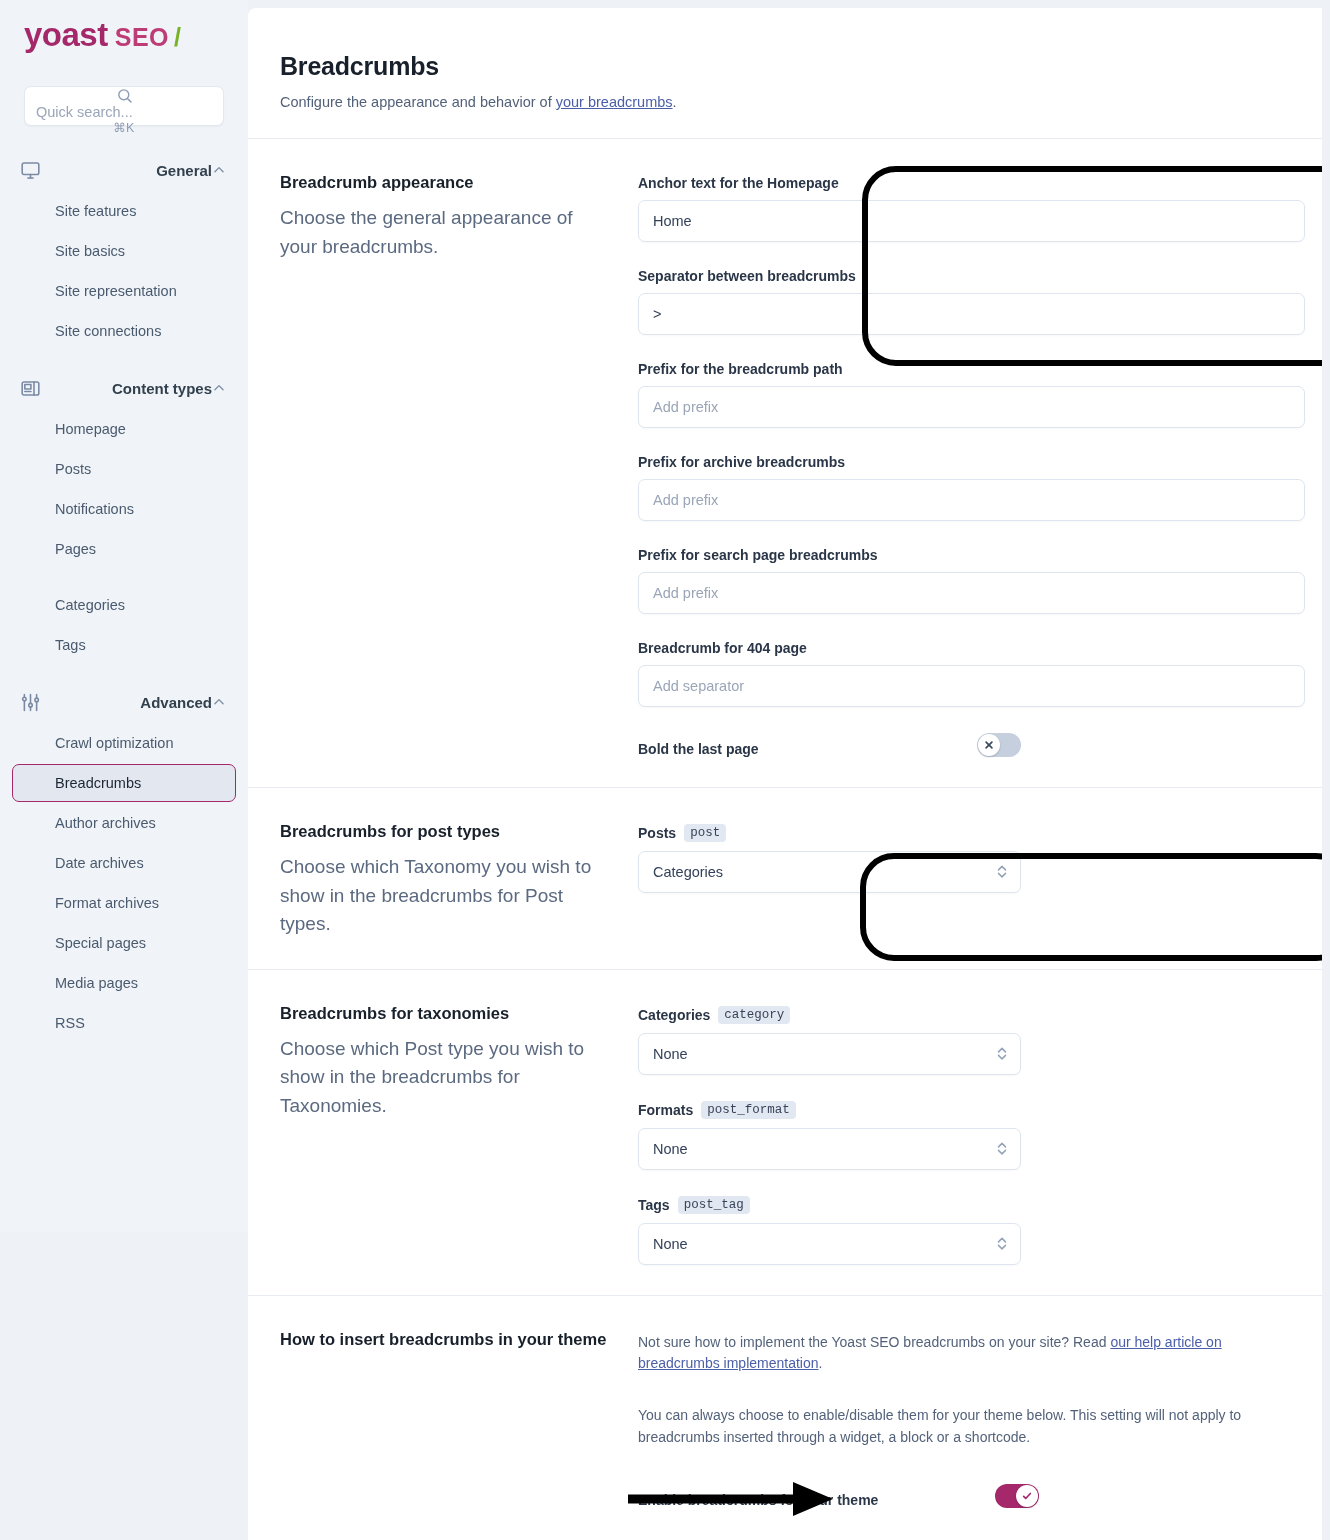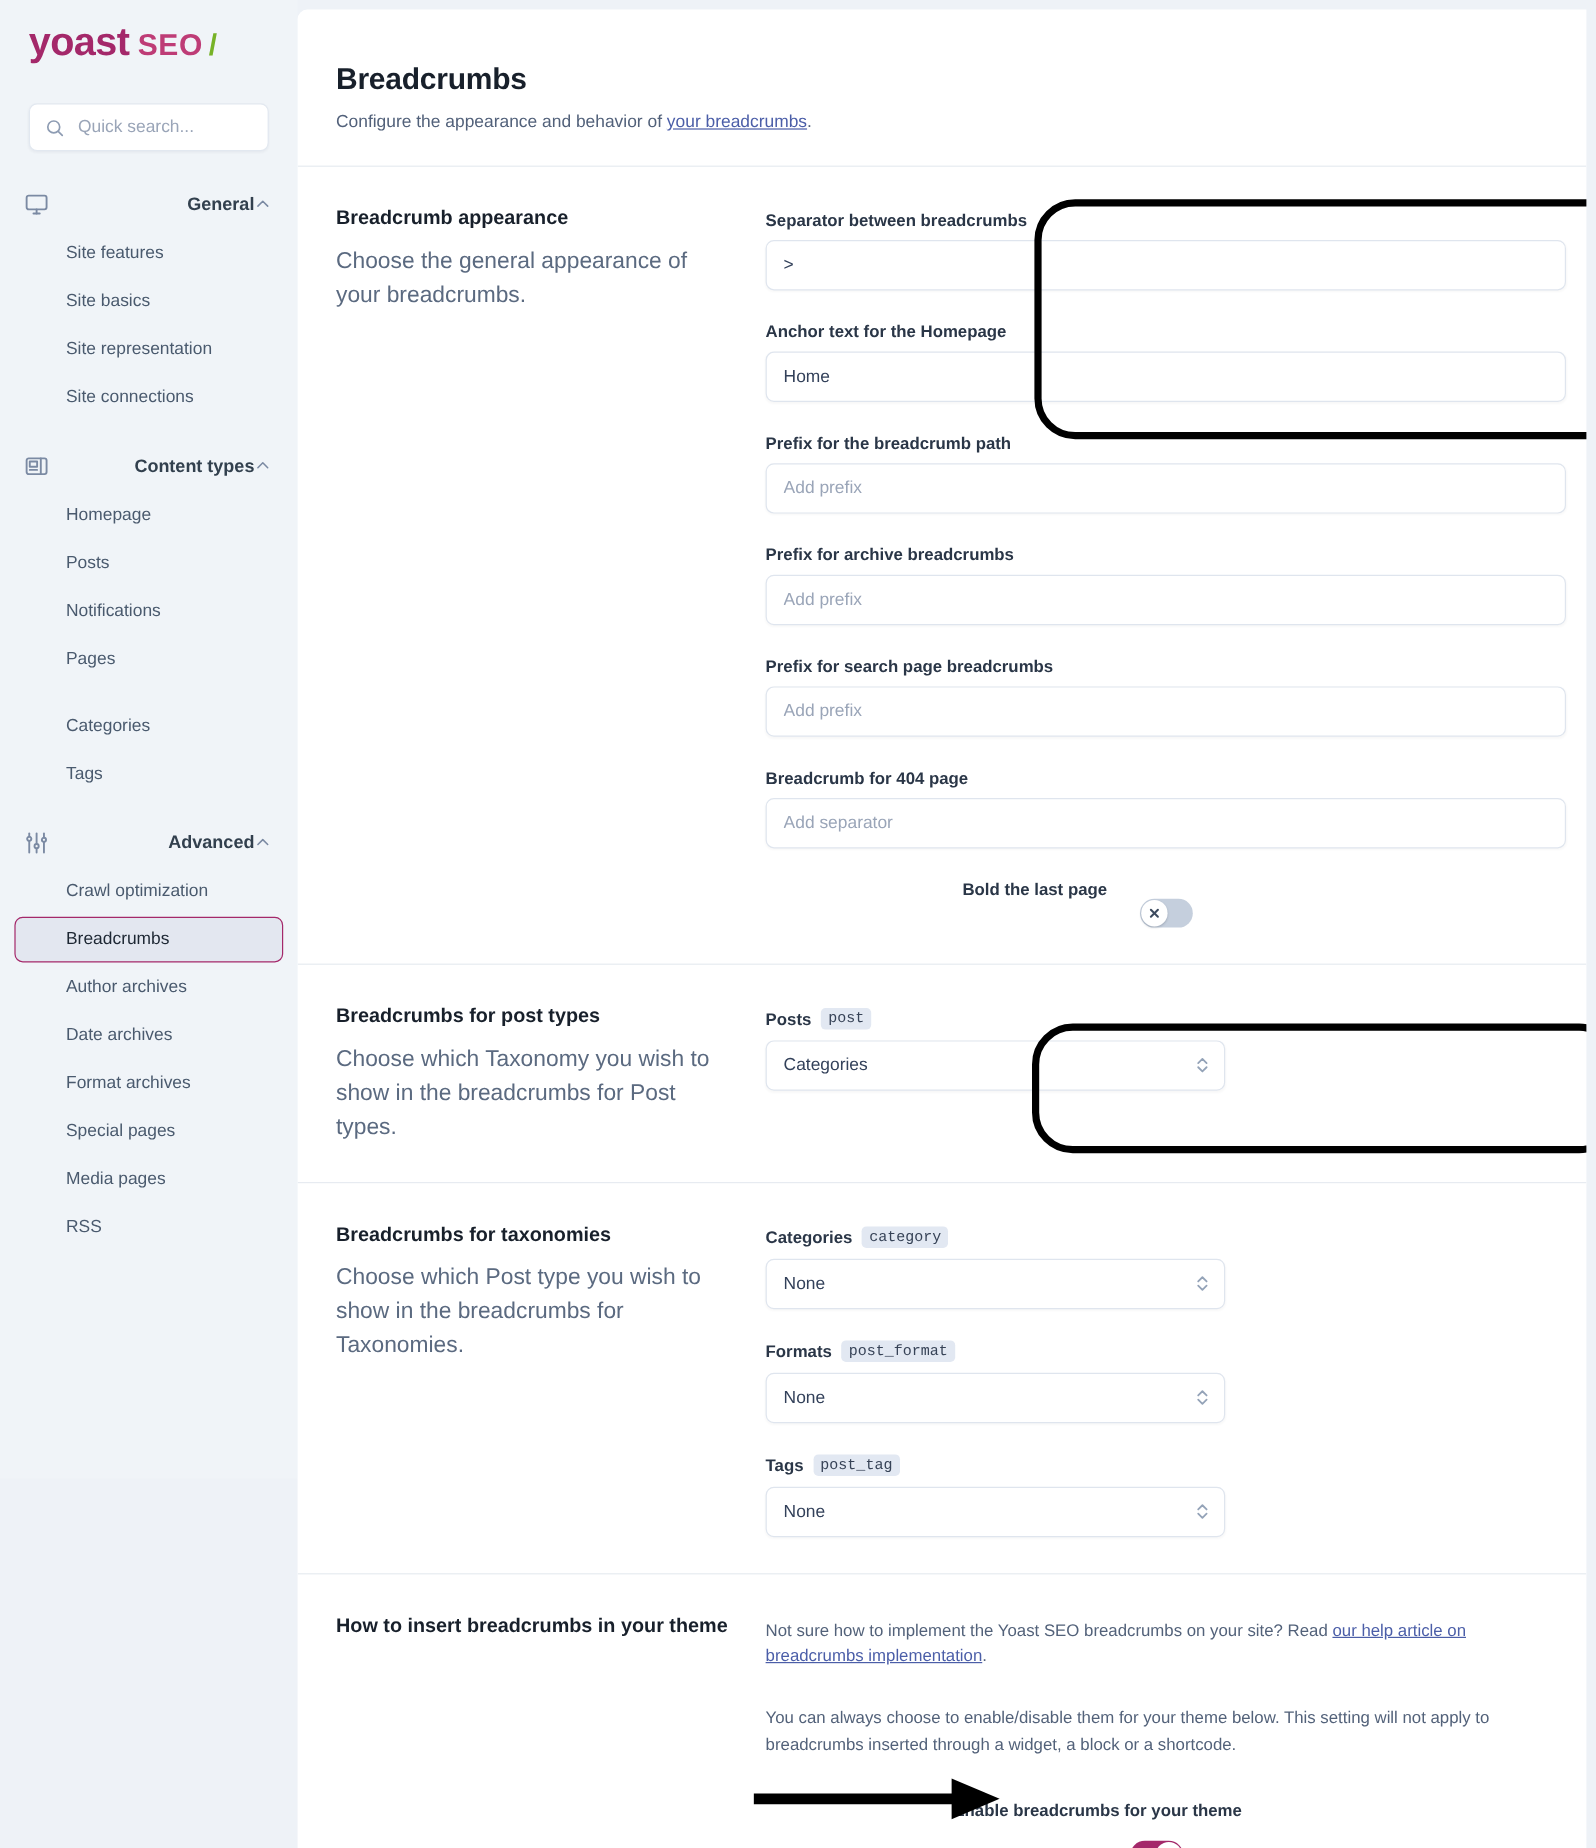--- a/index.html
+++ b/index.html
@@ -26,20 +26,21 @@
 
   .search-box {
     margin: 14px 24px 0 24px;
     height: 40px;
     background: #ffffff;
     border: 1px solid #e2e8f0;
     border-radius: 7px;
     display: flex; align-items: center;
     padding: 0 12px;
     box-shadow: 0 1px 2px rgba(16,24,40,0.04);
+    flex-direction: column;
   }
   .search-icon { width: 17px; height: 17px; flex: 0 0 17px; color: #8e9cb3; }
   .search-input {
     flex: 1; border: none; outline: none; background: transparent;
     font-family: "Liberation Sans", sans-serif; font-size: 14.5px;
     color: #475569; margin-left: 11px;
   }
   .search-input::placeholder { color: #9aa5b8; }
   .search-kbd { font-size: 12.5px; color: #8e9cb3; letter-spacing: 0.4px; }
 
@@ -123,21 +124,21 @@
     display: flex; align-items: center;
     font-size: 14.5px; color: #33415a;
     box-shadow: 0 1px 2px rgba(16,24,40,0.03);
     cursor: pointer;
   }
   .select-chev {
     position: absolute; right: 12px; top: 50%; transform: translateY(-50%);
     width: 14px; height: 20px; color: #94a3b8;
   }
 
-  .toggle-row { display: flex; align-items: center; margin-top: 8px; flex-direction: column; }
+  .toggle-row { display: flex; align-items: flex-end; margin-top: 8px; }
   .toggle-label { font-size: 14px; font-weight: 600; color: #2a3647; width: 339px; }
   .toggle {
     width: 44px; height: 24px; border-radius: 12px;
     display: flex; align-items: center; position: relative; cursor: pointer;
   }
   .toggle.off { background: #c5cfdd; justify-content: flex-start; }
   .toggle.on { background: #a4286a; justify-content: flex-end; }
   .knob {
     width: 22px; height: 22px; border-radius: 50%;
     background: #fff; margin: 0 1px;
@@ -287,27 +288,27 @@
     </div>
 
     <section class="section">
       <div class="sec-left">
         <div class="sec-title">Breadcrumb appearance</div>
         <div class="sec-desc">Choose the general appearance of your breadcrumbs.</div>
       </div>
       <div class="sec-right">
 
         <div class="field">
+          <div class="field-label">Anchor text for the Homepage</div>
+          <input class="text-input" value="Home" style="">
+        </div>
+
+        <div class="field">
           <div class="field-label">Separator between breadcrumbs</div>
           <input class="text-input" value="&gt;" style="">
-        </div>
-
-        <div class="field">
-          <div class="field-label">Anchor text for the Homepage</div>
-          <input class="text-input" value="Home" style="">
         </div>
 
         <div class="field">
           <div class="field-label">Prefix for the breadcrumb path</div>
           <input class="text-input" placeholder="Add prefix" style="">
         </div>
 
         <div class="field">
           <div class="field-label">Prefix for archive breadcrumbs</div>
           <input class="text-input" placeholder="Add prefix" style="">

